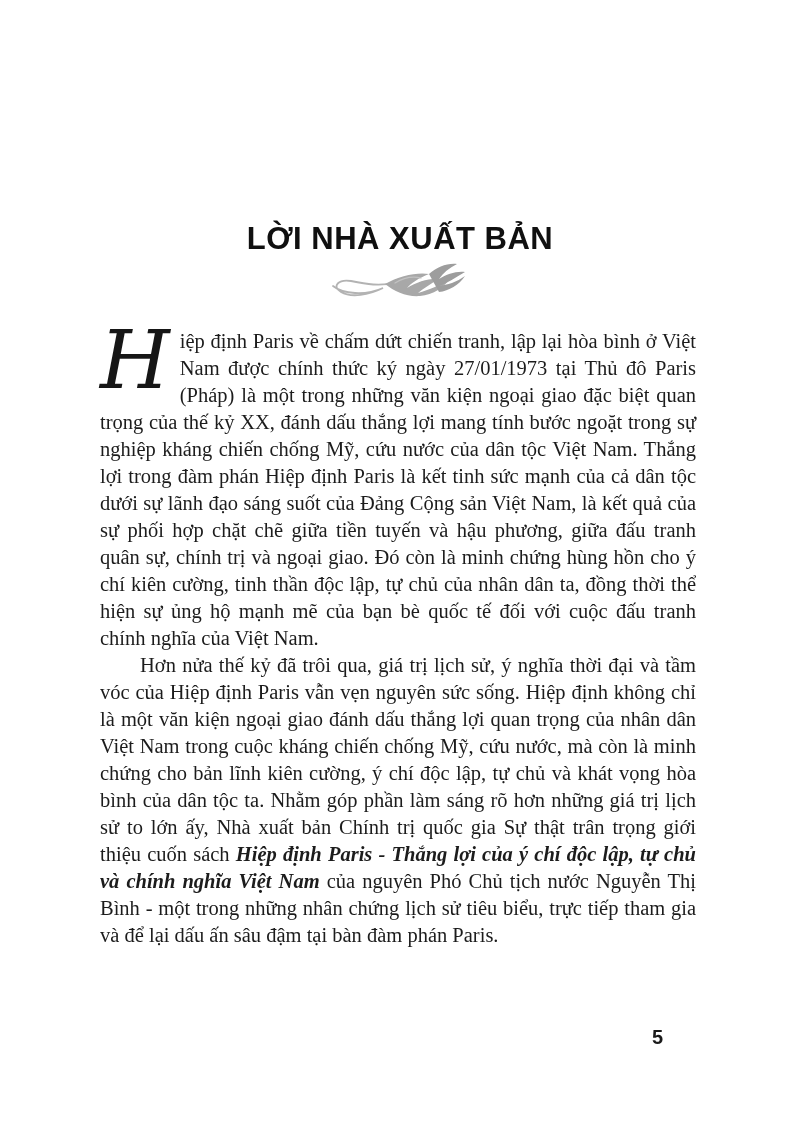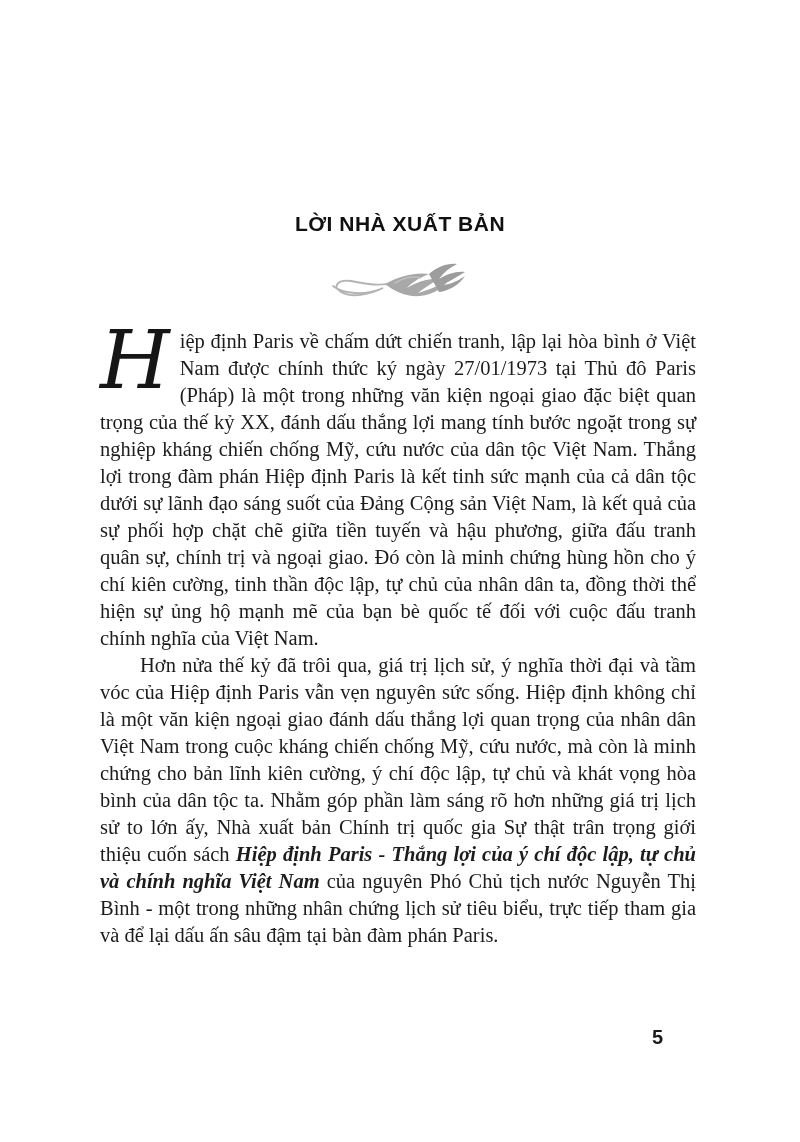--- a/index.html
+++ b/index.html
@@ -12,25 +12,25 @@
     width: 800px;
     height: 1142px;
     background: #ffffff;
     overflow: hidden;
   }
   .title {
     position: absolute;
     top: 212px;
     left: 0;
     right: 0;
-    margin: 0;
+    margin: 9px;
     text-align: center;
     font-family: "Liberation Sans", sans-serif;
     font-weight: bold;
-    font-size: 21px;
+    font-size: 31px;
     letter-spacing: 0.5px;
     color: #101010;
   }
   .flourish {
     position: absolute;
     top: 254px;
     left: 0;
     right: 0;
     text-align: center;
   }

